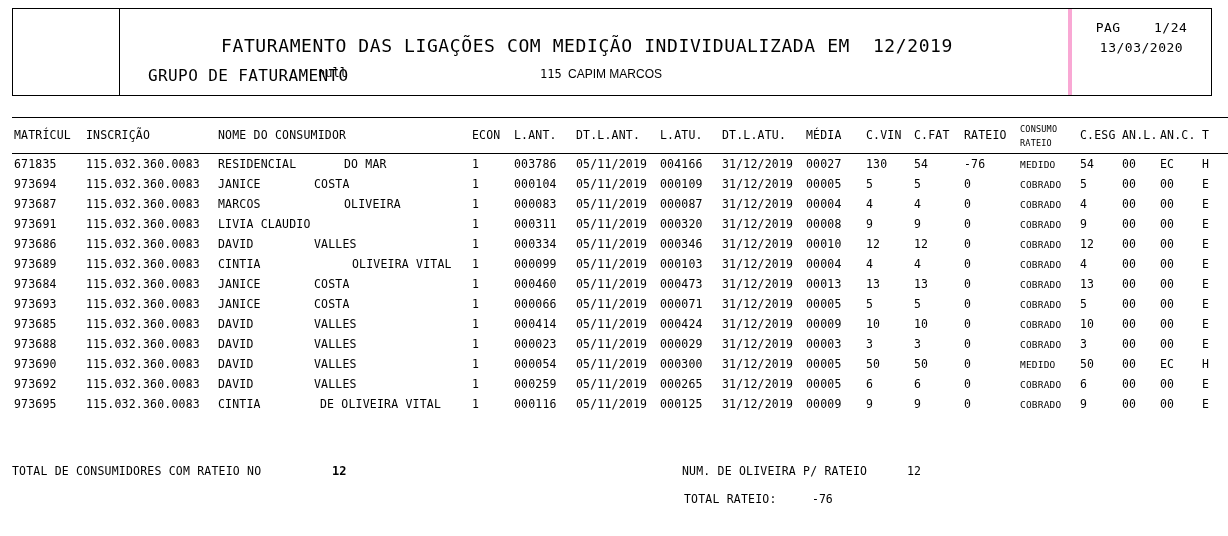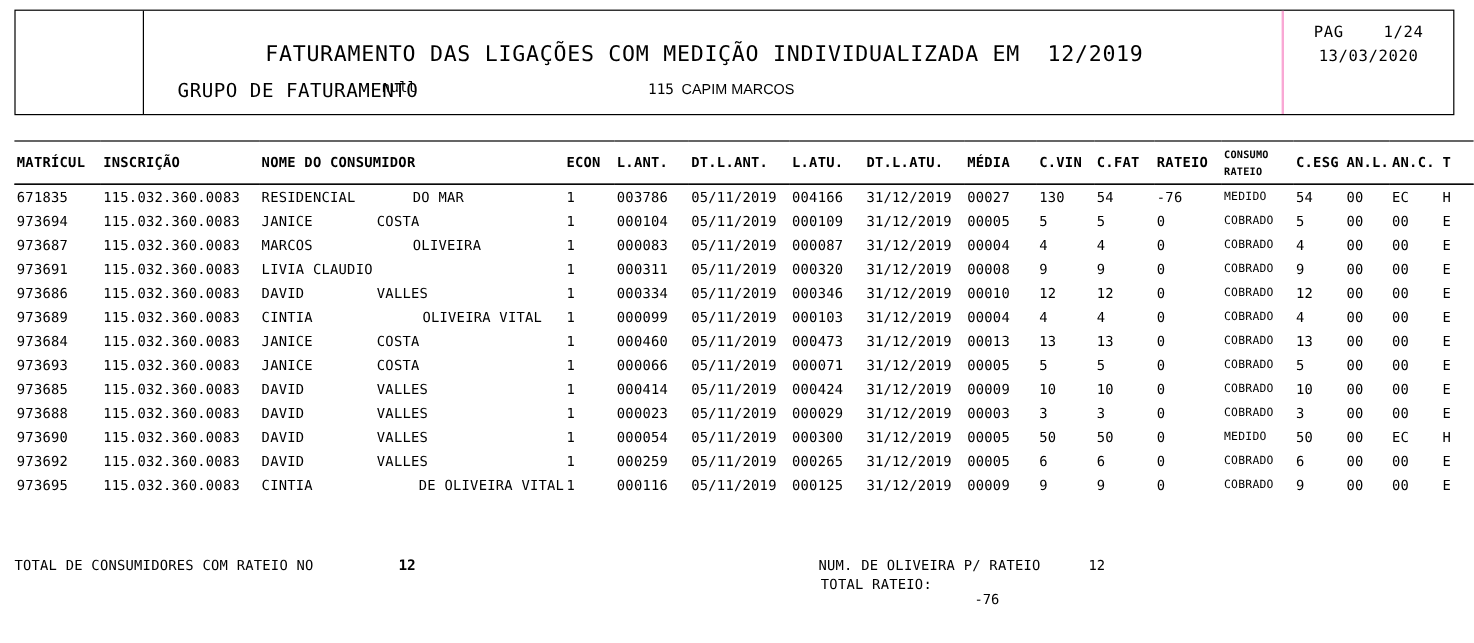--- a/index.html
+++ b/index.html
@@ -39,21 +39,21 @@
     height: 100%;
     border-right: 1px solid #000;
     box-sizing: border-box;
   }
   .header-right-cell {
     position: absolute;
     right: 0;
     top: 0;
     width: 143px;
     height: 100%;
-    border-left: 2px solid #f9a8d4;
+    border-left: 4px solid #f9a8d4;
     box-sizing: border-box;
     text-align: center;
     padding-top: 9px;
     font-size: 13px;
     line-height: 20px;
     letter-spacing: 0.5px;
   }
   .pag-line {
     white-space: pre;
   }
@@ -108,21 +108,21 @@
     top: 117px;
     width: 1200px;
   }
   table.grid {
     border-collapse: collapse;
     font-size: 11.5px;
     table-layout: fixed;
     width: 1200px;
   }
   table.grid th {
-    font-weight: bold;
+    font-weight: normal;
     text-align: left;
     padding: 3px 2px 4px 2px;
     vertical-align: middle;
     border-bottom: 1px solid #000;
     border-top: 1px solid #000;
     letter-spacing: 0.2px;
     white-space: nowrap;
   }
   table.grid td {
     padding: 3px 2px;
@@ -191,21 +191,21 @@
     letter-spacing: 0.2px;
   }
   .f-econ-value {
     position: absolute;
     left: 895px;
     top: 0;
   }
   .f-rateio-label {
     position: absolute;
     left: 672px;
-    top: 16px;
+    top: 28px;
     letter-spacing: 0.2px;
   }
   .f-rateio-value {
     position: absolute;
     left: 800px;
     top: 28px;
   }
 </style>
 </head>
 <body>
@@ -531,21 +531,21 @@
           <td>00</td>
           <td>00</td>
           <td>E</td>
 
         </tr>
 
         <tr>
           <td>973695</td>
           <td>115.032.360.0083</td>
           <td>
-              <span class="nome-cell"><span class="nome-first">CINTIA</span><span class="nome-last" style="left:131px">DE OLIVEIRA VITAL</span></span>
+              <span class="nome-cell"><span class="nome-first">CINTIA</span><span class="nome-last" style="left:102px">DE OLIVEIRA VITAL</span></span>
             </td>
           <td>1</td>
           <td>000116</td>
           <td>05/11/2019</td>
           <td>000125</td>
           <td>31/12/2019</td>
           <td>00009</td>
           <td>9</td>
           <td>9</td>
           <td>0</td>

